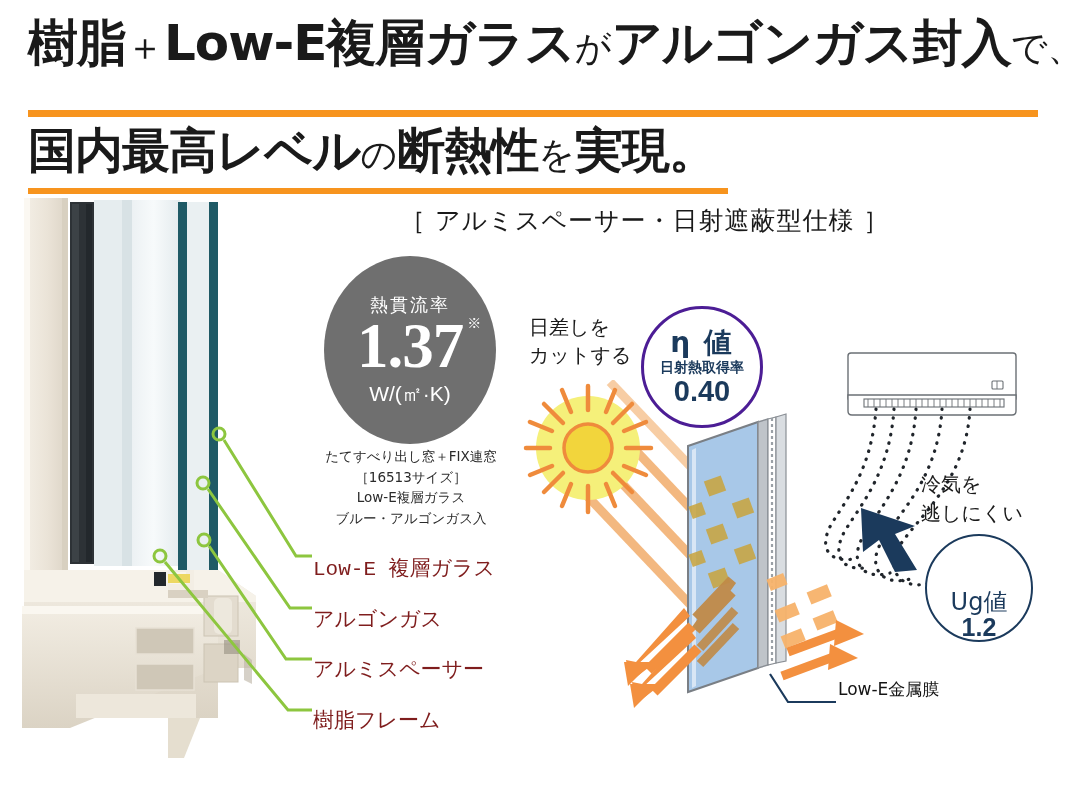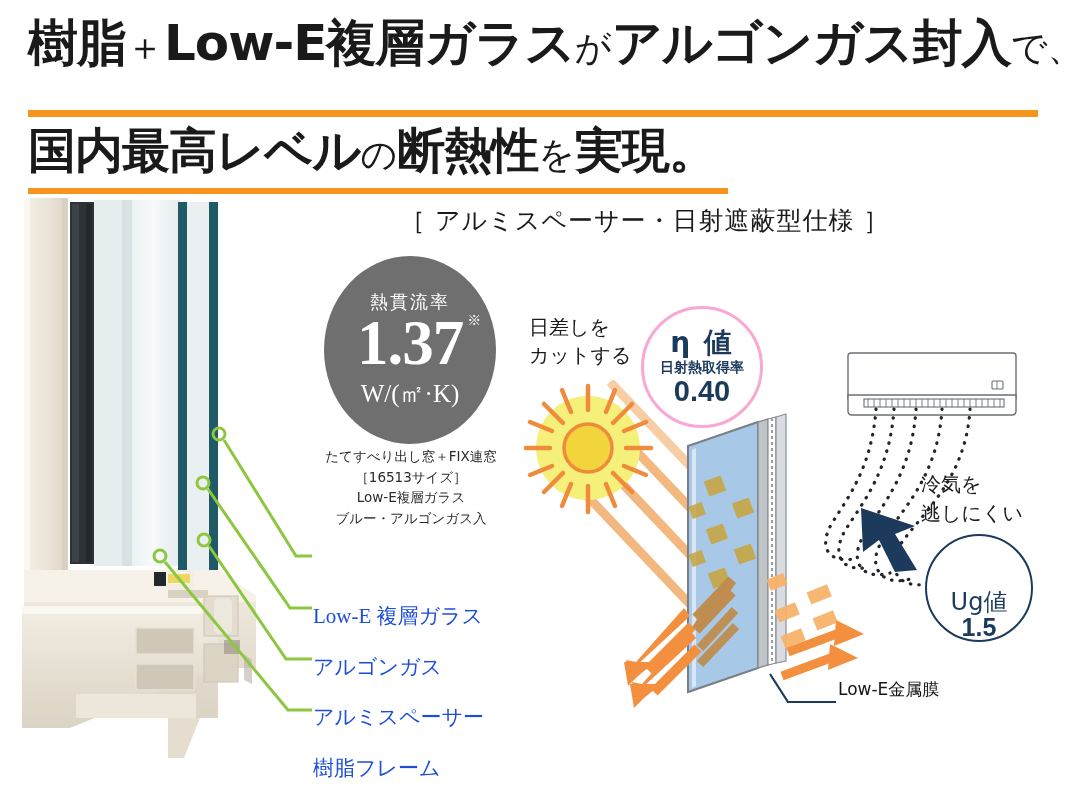--- a/index.html
+++ b/index.html
@@ -64,55 +64,54 @@
   }
   #uvalue-circle .num{
     font-size:63px;font-weight:700;line-height:1;
     letter-spacing:-1px;position:relative;
     font-family:Liberation Serif, serif;
   }
   #uvalue-circle .num .ast{
     position:absolute;right:-17px;top:2px;font-size:14px;font-weight:400;
   }
   #uvalue-circle .unit{
-    font-size:25px;margin-top:2px;letter-spacing:0px;
-    font-family:Liberation Serif, serif;
+    font-size:21px;margin-top:2px;letter-spacing:0px;
+    font-family:Liberation Sans, sans-serif;
   }
 
   
   #spec-text{
     left:300px;top:446px;width:222px;
     text-align:center;color:#2b2b2b;
     font-size:13.5px;line-height:1.52;
     font-family:"DejaVu Sans","Liberation Sans",sans-serif;
   }
 
   
   .callout-label{
-    font-size:21px;color:#1d4ed8;white-space:nowrap;
-    font-family:Liberation Serif, serif;
-    margin-top:48px;
+    font-size:21px;color:#7f1d1d;white-space:nowrap;
+    font-family:Liberation Mono, monospace;
   }
   #cl0{left:313px;top:554px;}
   #cl1{left:313px;top:605px;}
   #cl2{left:313px;top:655px;}
   #cl3{left:313px;top:706px;}
 
   
   #sun-cut-text{
     left:529px;top:313px;
     font-size:20px;line-height:1.42;color:#1a1a1a;
     font-family:"DejaVu Sans","Liberation Sans",sans-serif;
     white-space:nowrap;
   }
 
   
   #eta-circle{
     left:641px;top:306px;width:116px;height:116px;
-    border:3px solid #f9a8d4;border-radius:50%;
+    border:3px solid #4c1d95;border-radius:50%;
     background:#fff;
     display:flex;flex-direction:column;align-items:center;justify-content:center;
     color:#1b3a5c;
   }
   #eta-circle .eta-main{
     font-size:28px;font-weight:700;letter-spacing:2px;line-height:1.05;
     font-family:"DejaVu Sans","Liberation Sans",sans-serif;
   }
   #eta-circle .eta-sub{
     font-size:14px;font-weight:700;letter-spacing:0px;margin-top:1px;
@@ -429,17 +428,17 @@
     <path d="M6 8 L60 26 L40 34 L62 70 L40 72 L24 40 L8 52 Z" fill="#1b3a5c"></path>
   </svg>
 
   <div class="abs" id="cold-text">
     <div>冷気を</div>
     <div>逃しにくい</div>
   </div>
 
   <div class="abs" id="ug-circle">
     <div class="ug-main">Ug値</div>
-    <div class="ug-num">1.5</div>
+    <div class="ug-num">1.2</div>
   </div>
 
 
 </div>
 
 </body></html>

